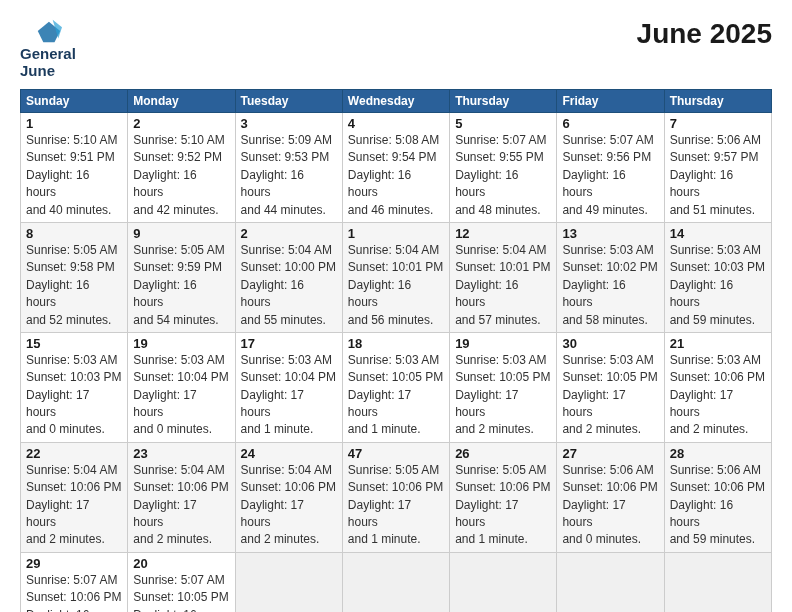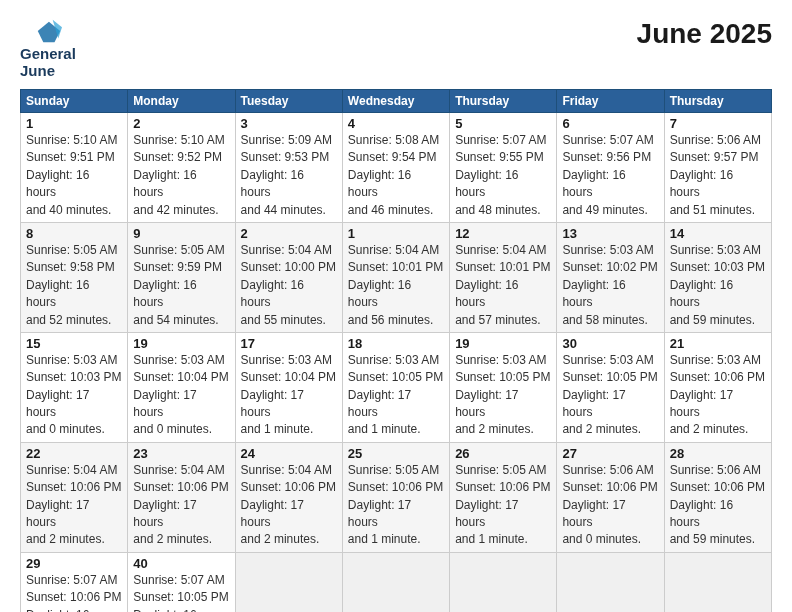--- a/index.html
+++ b/index.html
@@ -232,21 +232,21 @@
           </td>
           <td>
             <span class="day-num">23</span>
             <div class="day-info">Sunrise: 5:04 AM<br>Sunset: 10:06 PM<br>Daylight: 17 hours<br>and 2 minutes.</div>
           </td>
           <td>
             <span class="day-num">24</span>
             <div class="day-info">Sunrise: 5:04 AM<br>Sunset: 10:06 PM<br>Daylight: 17 hours<br>and 2 minutes.</div>
           </td>
           <td>
-            <span class="day-num">25</span>
+            <span class="day-num">47</span>
             <div class="day-info">Sunrise: 5:05 AM<br>Sunset: 10:06 PM<br>Daylight: 17 hours<br>and 1 minute.</div>
           </td>
           <td>
             <span class="day-num">26</span>
             <div class="day-info">Sunrise: 5:05 AM<br>Sunset: 10:06 PM<br>Daylight: 17 hours<br>and 1 minute.</div>
           </td>
           <td>
             <span class="day-num">27</span>
             <div class="day-info">Sunrise: 5:06 AM<br>Sunset: 10:06 PM<br>Daylight: 17 hours<br>and 0 minutes.</div>
           </td>
@@ -254,21 +254,21 @@
             <span class="day-num">28</span>
             <div class="day-info">Sunrise: 5:06 AM<br>Sunset: 10:06 PM<br>Daylight: 16 hours<br>and 59 minutes.</div>
           </td>
         </tr>
         <tr>
           <td>
             <span class="day-num">29</span>
             <div class="day-info">Sunrise: 5:07 AM<br>Sunset: 10:06 PM<br>Daylight: 16 hours<br>and 58 minutes.</div>
           </td>
           <td>
-            <span class="day-num">40</span>
+            <span class="day-num">20</span>
             <div class="day-info">Sunrise: 5:07 AM<br>Sunset: 10:05 PM<br>Daylight: 16 hours<br>and 57 minutes.</div>
           </td>
           <td class="empty"></td>
           <td class="empty"></td>
           <td class="empty"></td>
           <td class="empty"></td>
           <td class="empty"></td>
         </tr>
       </tbody>
   </table>

